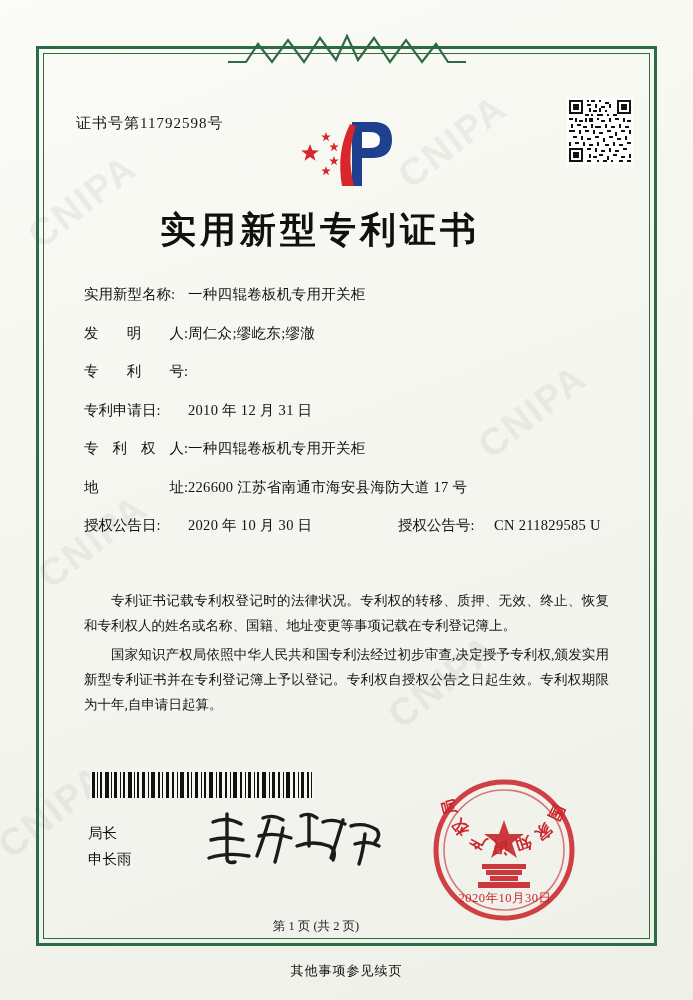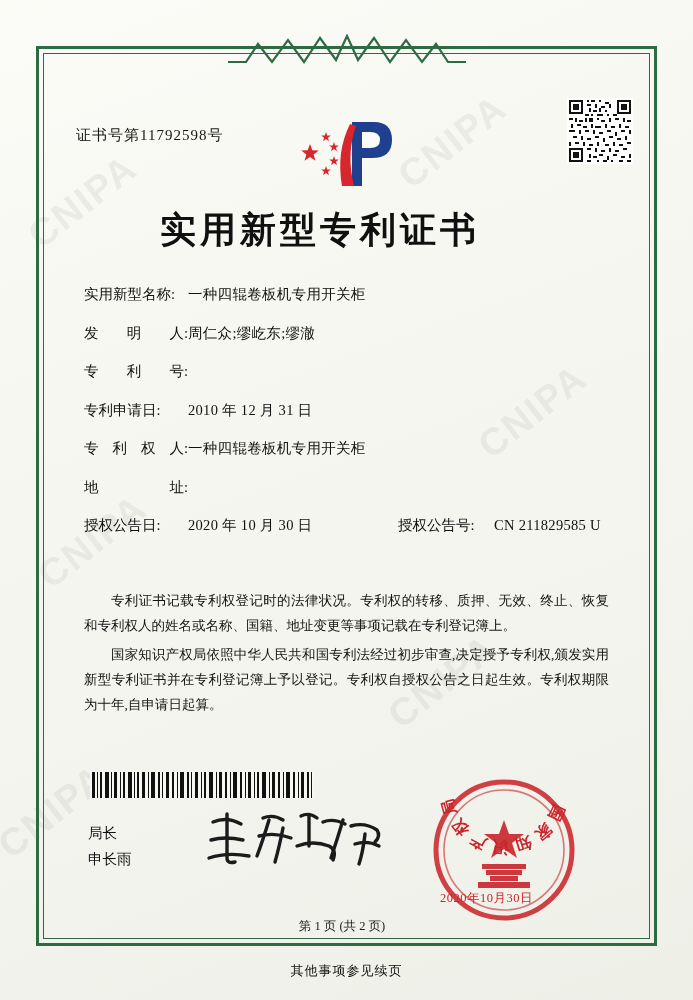--- a/index.html
+++ b/index.html
@@ -70,21 +70,21 @@
   .top-orn {
     position: absolute;
     left: 228px; top: 34px;
     width: 238px; height: 30px;
   }
   .top-orn svg { display:block; }
 
   
   .cert-no {
     position: absolute;
-    left: 76px; top: 126px;
+    left: 76px; top: 114px;
     font-size: 15px;
     color: #141414;
     letter-spacing: 1px;
   }
 
   
   .qr {
     position: absolute;
     right: 60px; top: 98px;
     width: 66px; height: 66px;
@@ -182,35 +182,34 @@
   
   .seal {
     position: absolute;
     left: 432px; top: 778px;
     width: 144px; height: 144px;
   }
   .seal-date {
     position: absolute;
     left: 440px; top: 890px;
     width: 130px;
-    text-align: left;
+    text-align: center;
     font-size: 12.5px;
     color: #c9252b;
     letter-spacing: 0.5px;
   }
 
   
   .page-num {
     position: absolute;
     left: 0; top: 918px;
     width: 632px;
     text-align: center;
     font-size: 12.5px;
     color: #222;
-    padding-left: 26px;
   }
   .footer-note {
     position: absolute;
     left: 0; top: 962px;
     width: 693px;
     text-align: center;
     font-size: 13px;
     color: #111;
     letter-spacing: 1px;
   }
@@ -399,20 +398,21 @@
         <span>人:</span>
       </div>
       <div class="field-value">一种四辊卷板机专用开关柜</div>
     </div>
 
     <div class="field-row">
       <div class="field-label spaced">
         <span>地</span>
         <span>址:</span>
       </div>
+      <div class="field-value">226600 江苏省南通市海安县海防大道 17 号</div>
     </div>
 
     <div class="field-row dual">
       <div class="field-label">授权公告日:</div>
       <div class="field-value">2020 年 10 月 30 日</div>
       <div class="field-label2">授权公告号:</div>
       <div class="field-value">CN 211829585 U</div>
     </div>
 
   </div>

